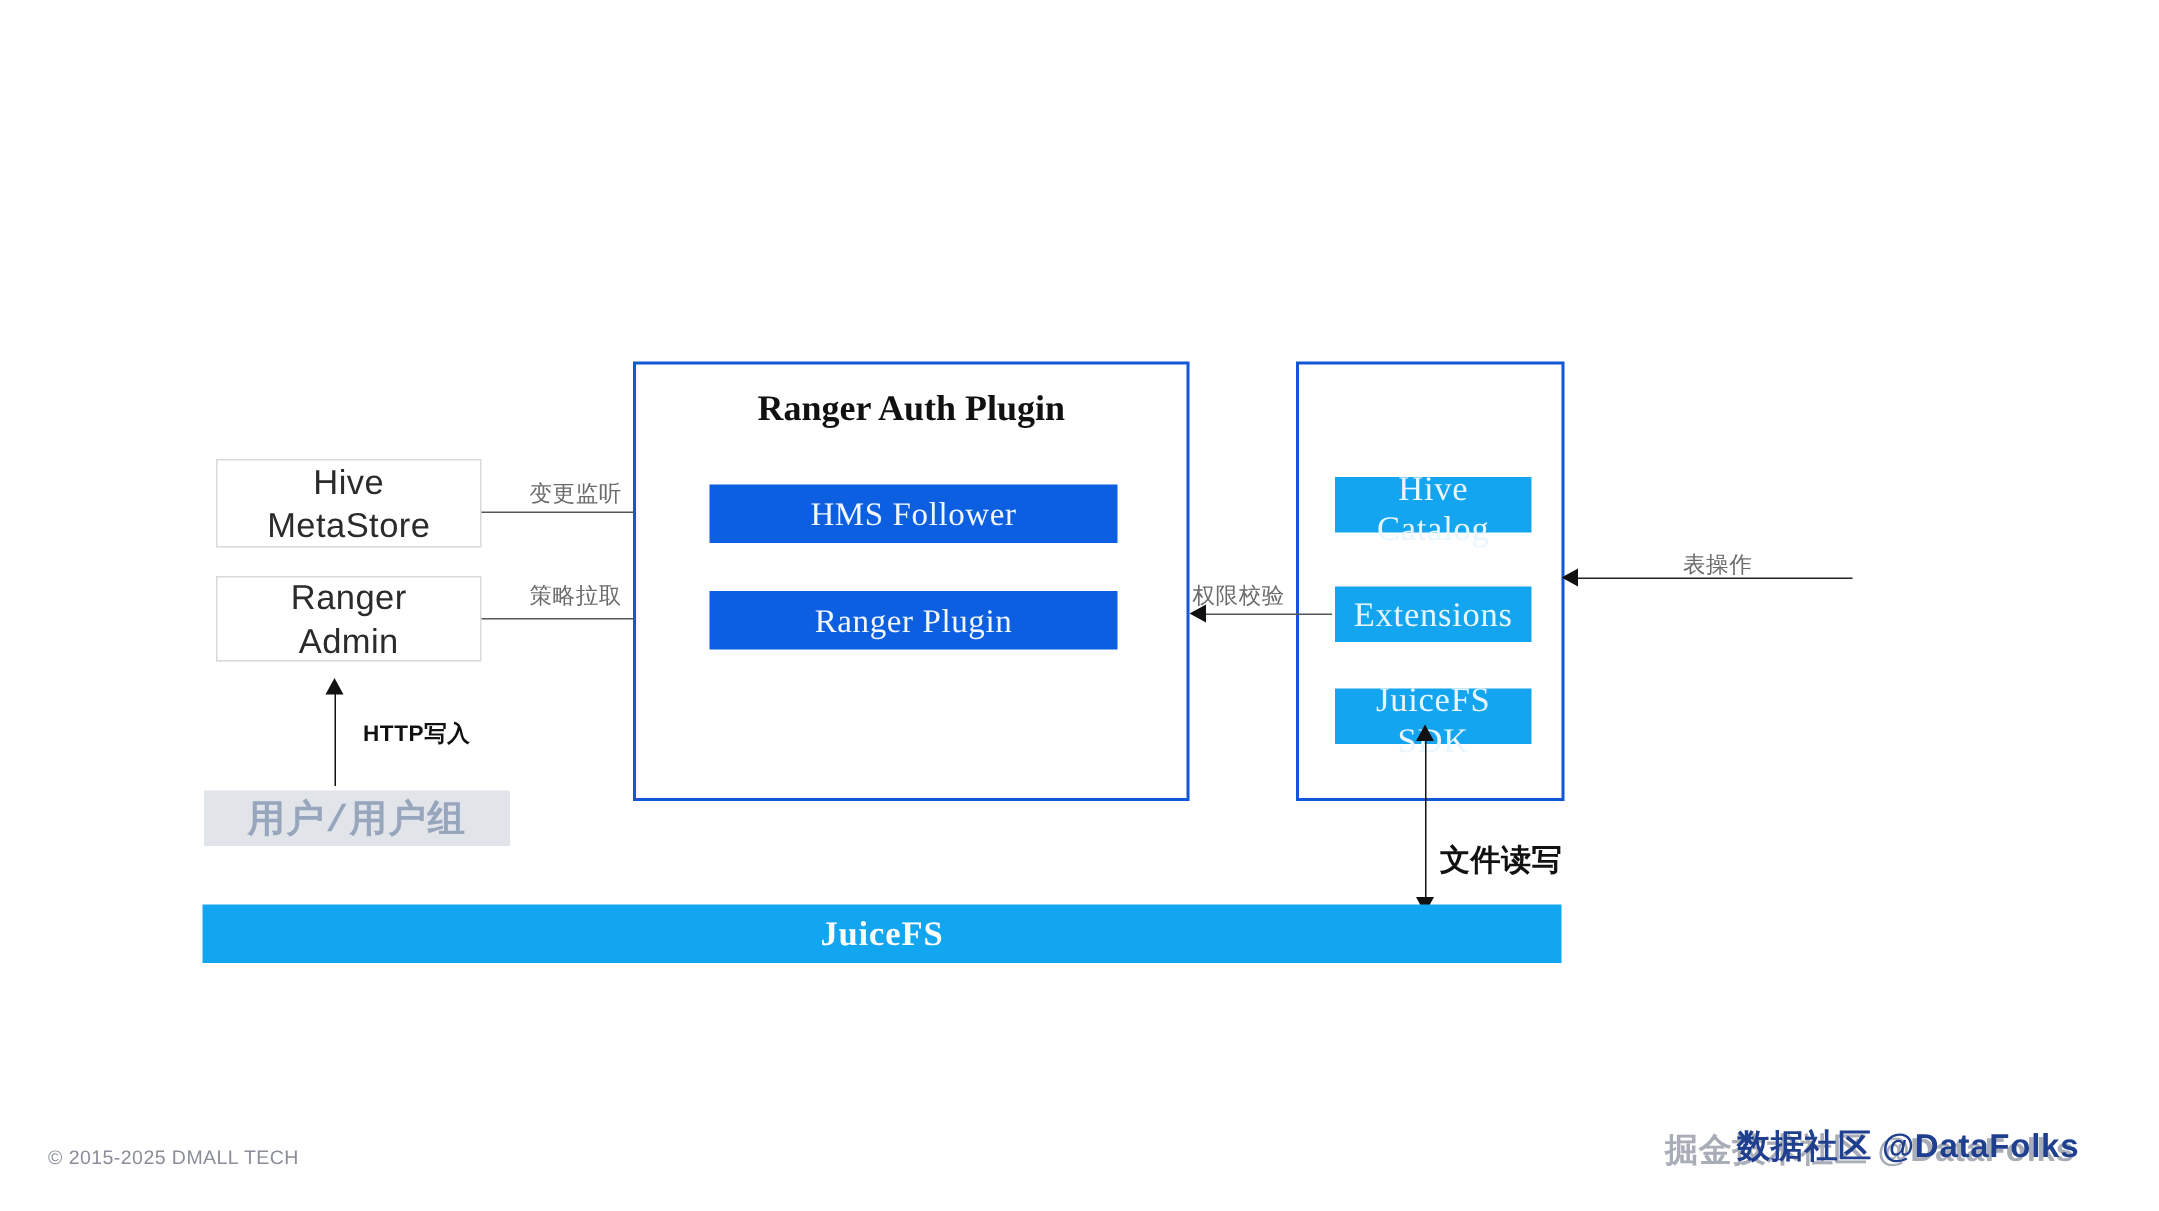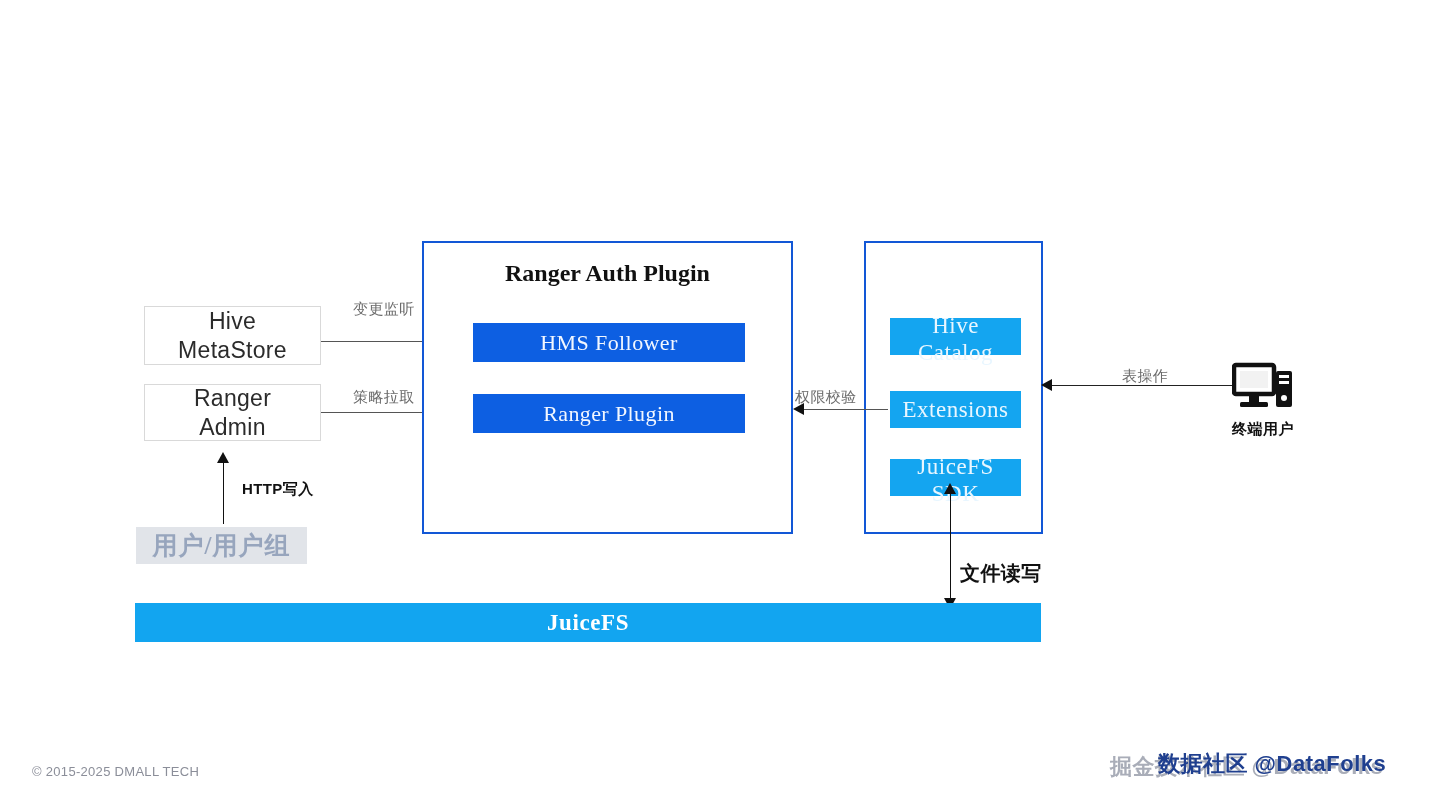--- a/index.html
+++ b/index.html
@@ -123,29 +123,29 @@
     </div>
   </div>
 
   <div class="node plain-box" style="left:144px; top:384px; width:177px; height:57px;">
     <div>
       <div>Ranger</div>
       <div>Admin</div>
     </div>
   </div>
 
-  <div class="node chip" style="left:136px; top:527px; width:171px; height:37px;">用户/用户组</div>
+  <div class="node chip" style="left:136px; top:527px; width:204px; height:37px;font-family:Liberation Mono, monospace;">用户/用户组</div>
 
   <div class="line-v" style="left:223px; top:460px; height:64px;"></div>
   <div class="arrow arrow-up" style="left:217px; top:452px;"></div>
   <div class="edge-label dark" style="left:242px; top:480px;">HTTP写入</div>
 
   <div class="line-h gray" style="left:321px; top:341px; width:142px;"></div>
   <div class="arrow arrow-right" style="left:461px; top:335px;"></div>
-  <div class="edge-label gray" style="left:353px; top:300px;">变更监听</div>
+  <div class="edge-label gray" style="left:353px; top:320px;">变更监听</div>
 
   <div class="line-h gray" style="left:321px; top:412px; width:142px;"></div>
   <div class="arrow arrow-right" style="left:461px; top:406px;"></div>
   <div class="edge-label gray" style="left:353px; top:388px;">策略拉取</div>
 
   <div class="panel" style="left:422px; top:241px; width:371px; height:293px;">
     <div class="panel-title" style="top:18px; font-size:24px;">Ranger Auth Plugin</div>
 
     <div class="node bar-dark" style="left:49px; top:80px; width:272px; height:39px;">HMS Follower</div>
     <div class="node bar-dark" style="left:49px; top:151px; width:272px; height:39px;">Ranger Plugin</div>
@@ -178,33 +178,20 @@
 
   <div class="line-h" style="left:1052px; top:385px; width:183px;"></div>
   <div class="arrow arrow-left" style="left:1041px; top:379px;"></div>
   <div class="edge-label gray" style="left:1122px; top:367px;">表操作</div>
 
   <div class="line-v" style="left:950px; top:490px; height:112px;"></div>
   <div class="arrow arrow-up" style="left:944px; top:483px;"></div>
   <div class="arrow arrow-down" style="left:944px; top:598px;"></div>
   <div class="edge-label dark" style="left:960px; top:560px; font-size:20px;">文件读写</div>
 
-  <div class="enduser" style="left:1208px; top:362px; width:110px;">
-    <svg width="62" height="50" viewBox="0 0 62 50">
-      <rect x="2" y="3" width="40" height="29" rx="2" fill="none" stroke="#111" stroke-width="4.5"></rect>
-      <rect x="8" y="9" width="28" height="17" fill="#f2f2f2"></rect>
-      <rect x="17" y="33" width="10" height="7" fill="#111"></rect>
-      <rect x="8" y="40" width="28" height="5" rx="1.5" fill="#111"></rect>
-      <rect x="44" y="9" width="16" height="36" rx="2" fill="#111"></rect>
-      <rect x="47" y="13" width="10" height="3" fill="#fff"></rect>
-      <rect x="47" y="19" width="10" height="3" fill="#fff"></rect>
-      <circle cx="52" cy="36" r="3" fill="#fff"></circle>
-    </svg>
-    <div class="enduser-label">终端用户</div>
-  </div>
 
   <div class="node juicefs-bar" style="left:135px; top:603px; width:906px; height:39px;">JuiceFS</div>
 
   <div class="copyright">© 2015-2025 DMALL TECH</div>
   <div class="watermark wm-gray">掘金技术社区 @DataFolks</div>
   <div class="watermark wm-blue">数据社区 @DataFolks</div>
 
 </div>
 
 </body></html>

